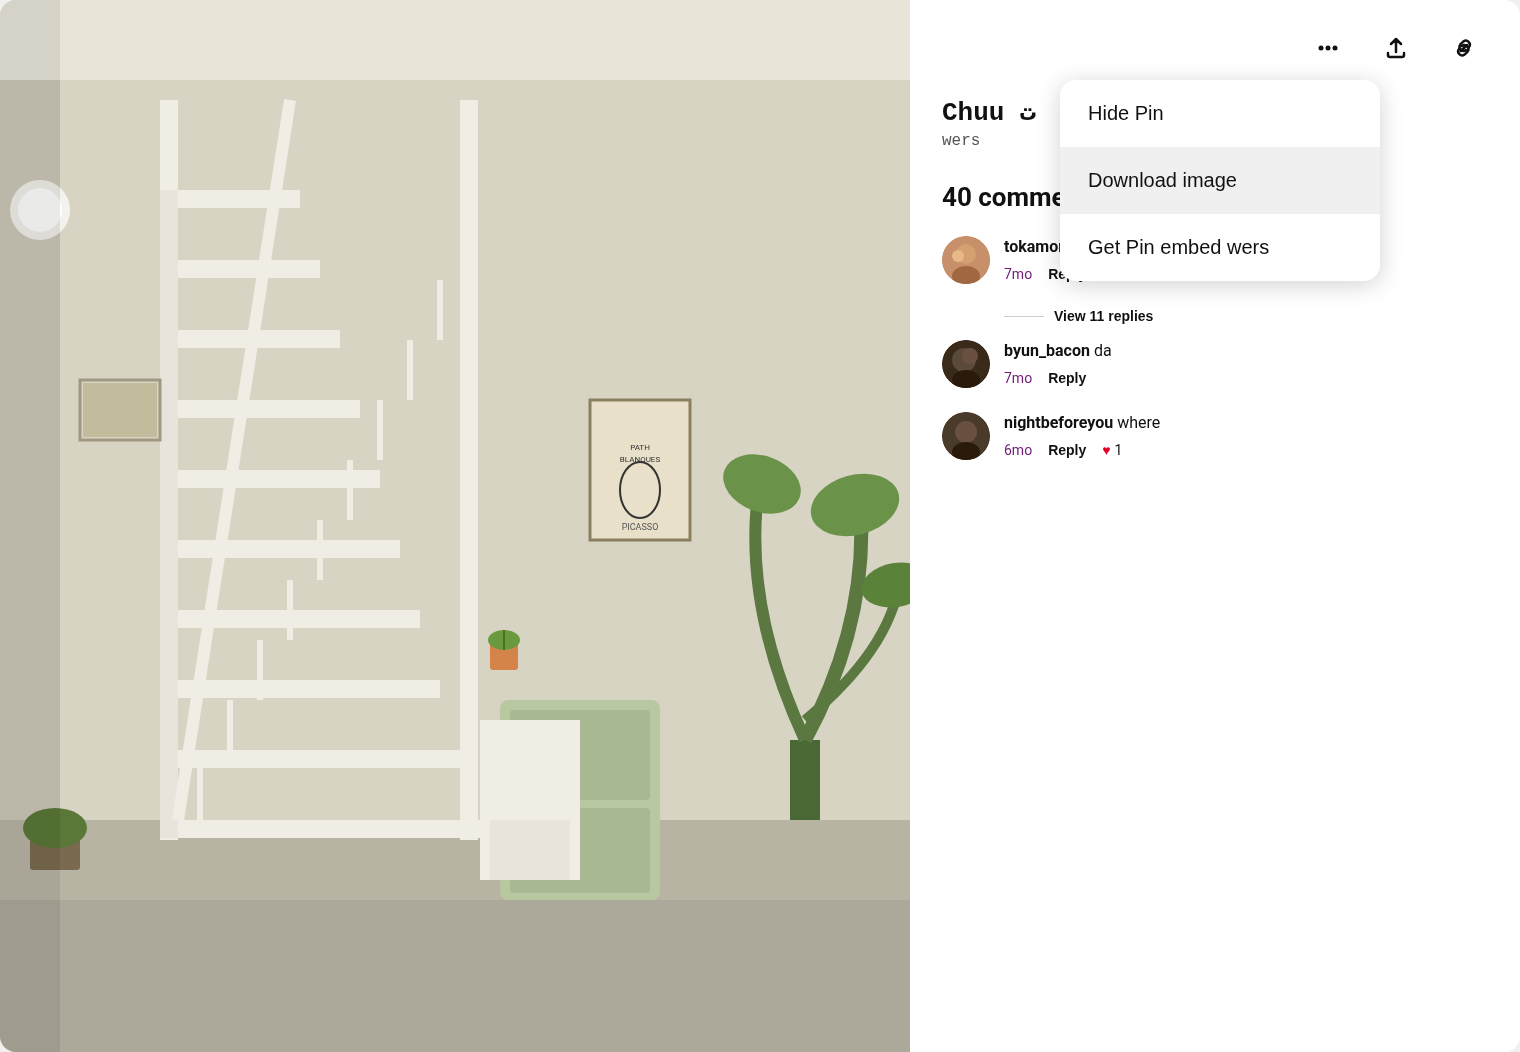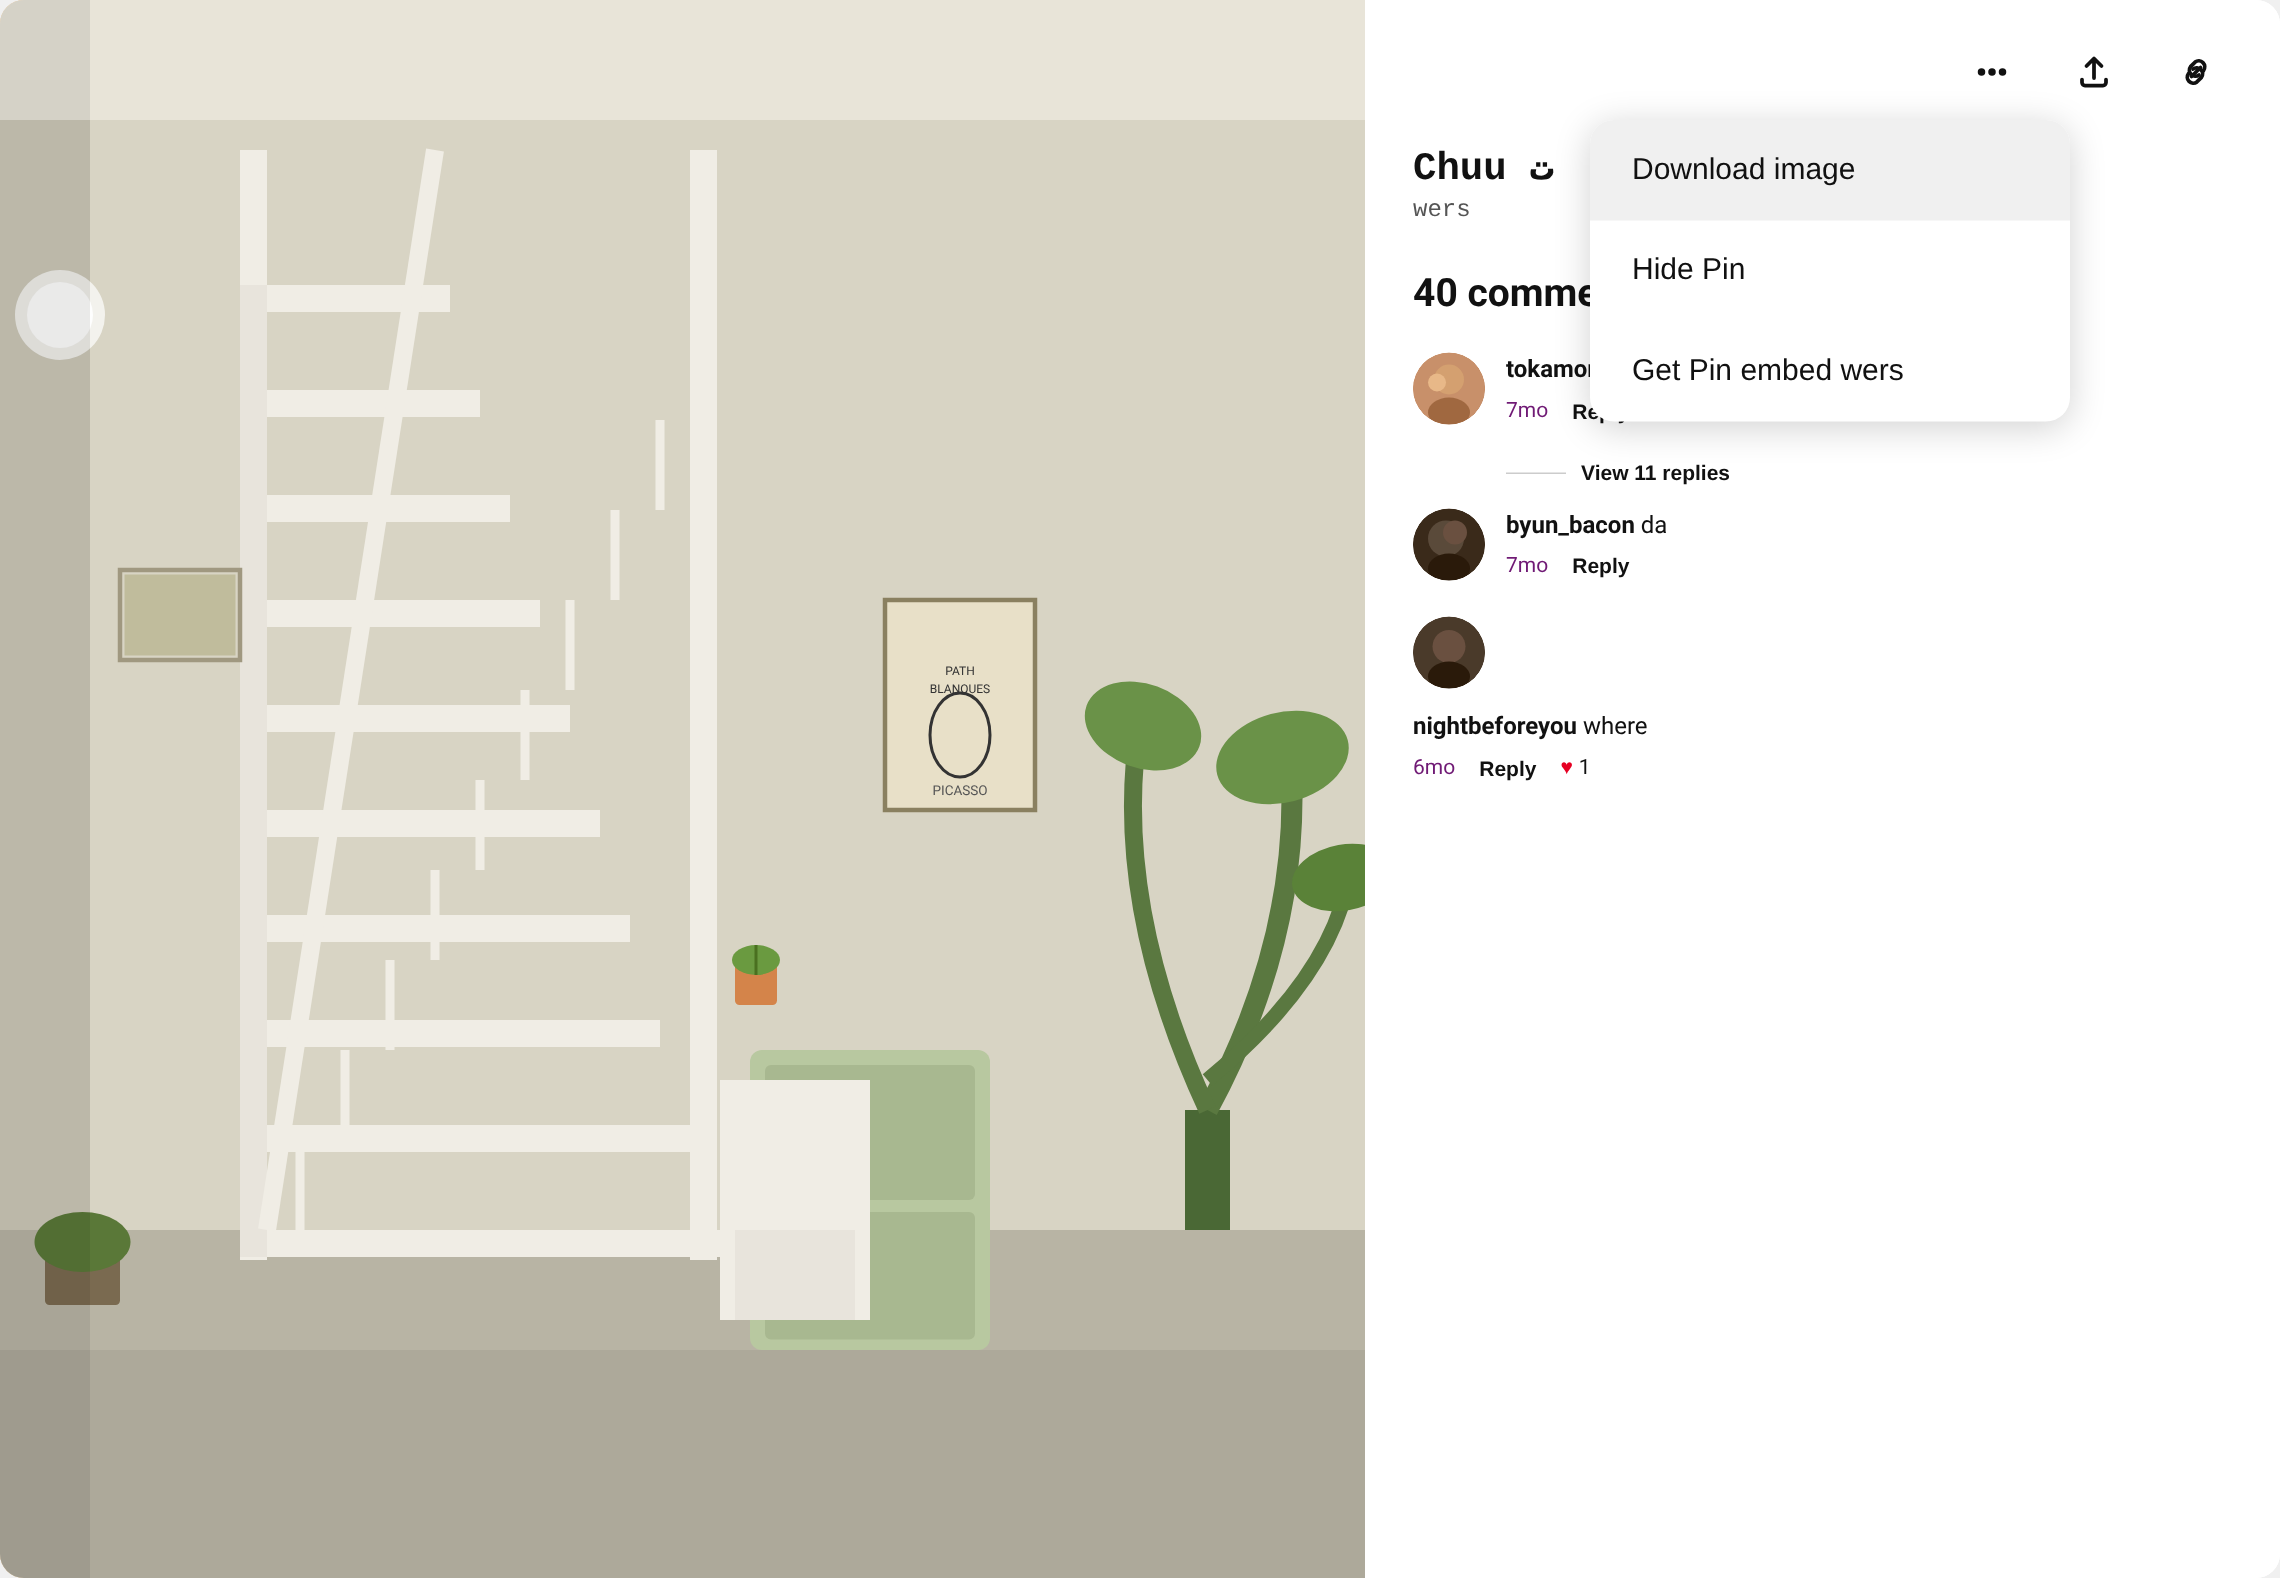--- a/index.html
+++ b/index.html
@@ -370,22 +370,22 @@
       </button>
       <button class="toolbar-icon-btn">
         <svg width="26" height="26" viewBox="0 0 26 26" fill="none">
           <path d="M10 16l6-6M8 14a4 4 0 005.6 5.6l3-3A4 4 0 0011 11" stroke="#111" stroke-width="2.5" stroke-linecap="round"></path>
           <path d="M18 12a4 4 0 00-5.6-5.6l-3 3A4 4 0 0015 15" stroke="#111" stroke-width="2.5" stroke-linecap="round"></path>
         </svg>
       </button>
     </div>
 
     <div class="dropdown-menu">
+      <button class="dropdown-item">Hide Pin</button>
       <button class="dropdown-item active">Download image</button>
-      <button class="dropdown-item">Hide Pin</button>
       <button class="dropdown-item">Get Pin embed wers</button>
     </div>
 
     <div class="user-section">
       <div class="username-line">Chuu ت</div>
       <div class="followers-line">wers</div>
     </div>
 
     <div class="comments-section">
       <div class="comments-header">
@@ -447,21 +447,21 @@
             <span class="comment-username">byun_bacon</span>
             <span> </span><span>da</span>
           </div>
           <div class="comment-actions">
             <span class="comment-time">7mo</span>
             <button class="reply-btn">Reply</button>
           </div>
         </div>
       </div>
 
-      <div class="comment-item" style="margin-top: 24px; flex-direction: column;">
+      <div class="comment-item" style="margin-top: 24px;">
         <div class="comment-avatar">
           <div class="avatar-nightbefore">
             <svg width="48" height="48" viewBox="0 0 48 48">
               <circle cx="24" cy="24" r="24" fill="#4a3a2a"></circle>
               <circle cx="24" cy="20" r="11" fill="#6a5040"></circle>
               <ellipse cx="24" cy="40" rx="14" ry="10" fill="#2a1a0a"></ellipse>
             </svg>
           </div>
         </div>
         <div class="comment-body">

